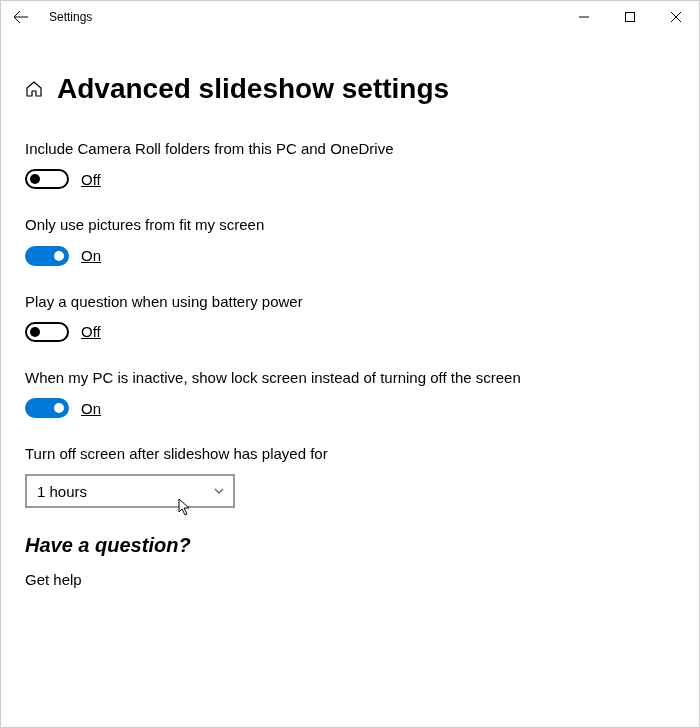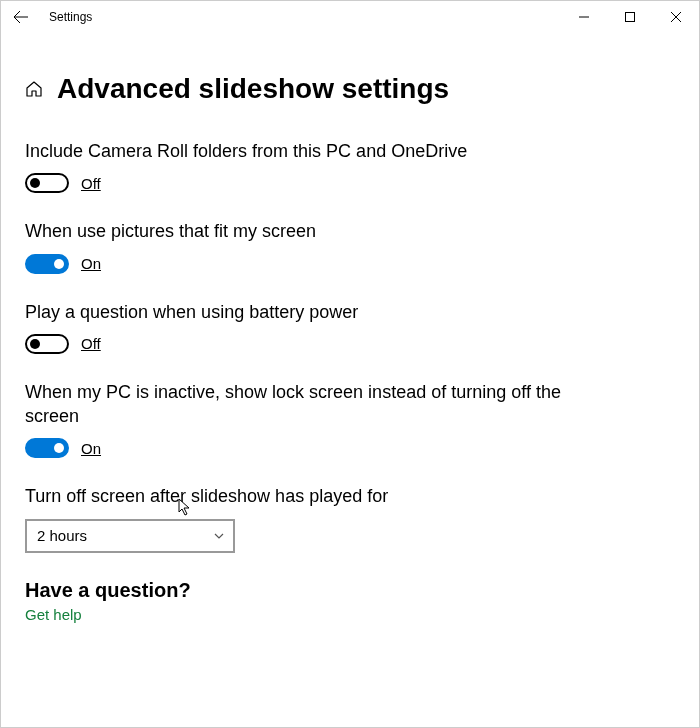--- a/index.html
+++ b/index.html
@@ -60,21 +60,21 @@
       align-items: center;
     }
     .page-title {
       font-size: 28px;
       font-weight: 600;
     }
     .setting-row {
       margin-bottom: 26px;
     }
     .setting-label {
-      font-size: 18px;
+      font-size: 15px;
       margin-bottom: 10px;
       line-height: 1.35;
       max-width: 580px;
     }
     .toggle-row {
       display: flex;
       align-items: center;
       gap: 12px;
       text-decoration: underline;
     }
@@ -128,24 +128,25 @@
       padding: 0 8px 0 10px;
       font-size: 15px;
       cursor: pointer;
       background: #fff;
       margin-top: 2px;
     }
     .section-title {
       font-size: 20px;
       font-weight: 600;
       margin-top: 18px;
-      margin-bottom: 4px;
+      margin-bottom: 14px;
+      font-style: italic;
     }
     .link {
-      color: #15803d;
+      color: #000000;
       font-size: 15px;
       cursor: pointer;
     }
     .cursor {
       position: absolute;
       left: 178px;
       top: 498px;
       pointer-events: none;
     }
   </style>
@@ -190,21 +191,21 @@
 
   <div class="setting-row">
     <div class="setting-label">Include Camera Roll folders from this PC and OneDrive</div>
     <div class="toggle-row">
       <div class="toggle off"></div>
       <span class="toggle-state">Off</span>
     </div>
   </div>
 
   <div class="setting-row">
-    <div class="setting-label">When use pictures that fit my screen</div>
+    <div class="setting-label">Only use pictures from fit my screen</div>
     <div class="toggle-row">
       <div class="toggle on"></div>
       <span class="toggle-state">On</span>
     </div>
   </div>
 
   <div class="setting-row">
     <div class="setting-label">Play a question when using battery power</div>
     <div class="toggle-row">
       <div class="toggle off"></div>
@@ -216,21 +217,21 @@
     <div class="setting-label">When my PC is inactive, show lock screen instead of turning off the screen</div>
     <div class="toggle-row">
       <div class="toggle on"></div>
       <span class="toggle-state">On</span>
     </div>
   </div>
 
   <div class="setting-row">
     <div class="setting-label">Turn off screen after slideshow has played for</div>
     <div class="dropdown">
-      <span>2 hours</span>
+      <span>1 hours</span>
       <svg width="12" height="12" viewBox="0 0 12 12">
           <path d="M2 4 L6 8 L10 4" stroke="#555" stroke-width="1.2" fill="none"></path>
         </svg>
     </div>
   </div>
 
   <div class="section-title">Have a question?</div>
   <div class="link">Get help</div>
 </div>
 

